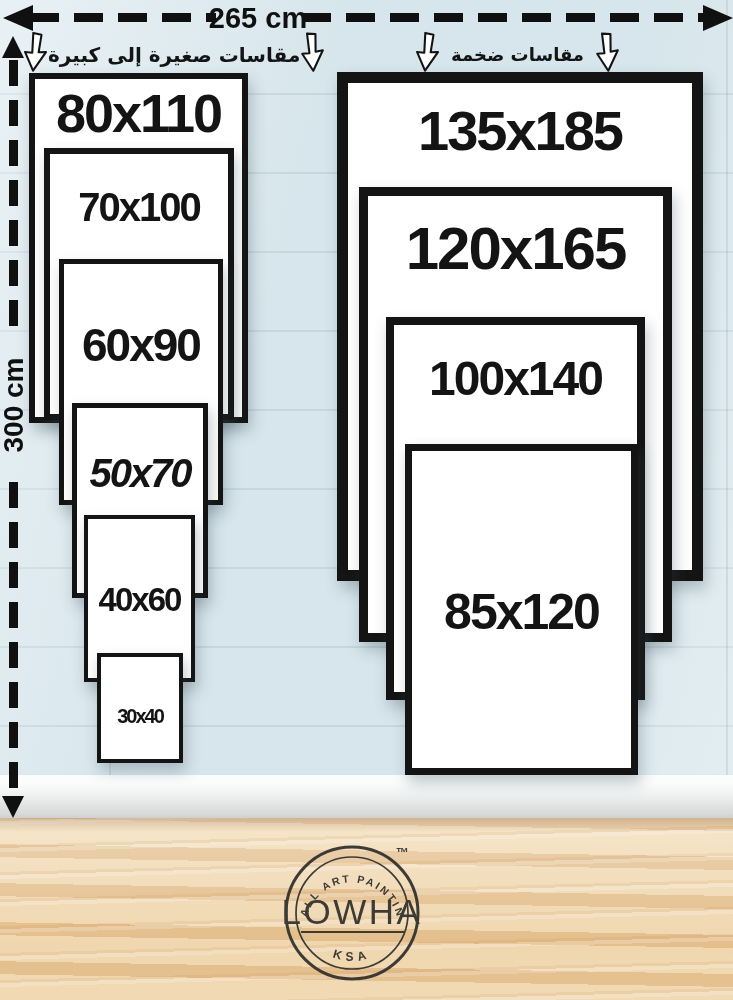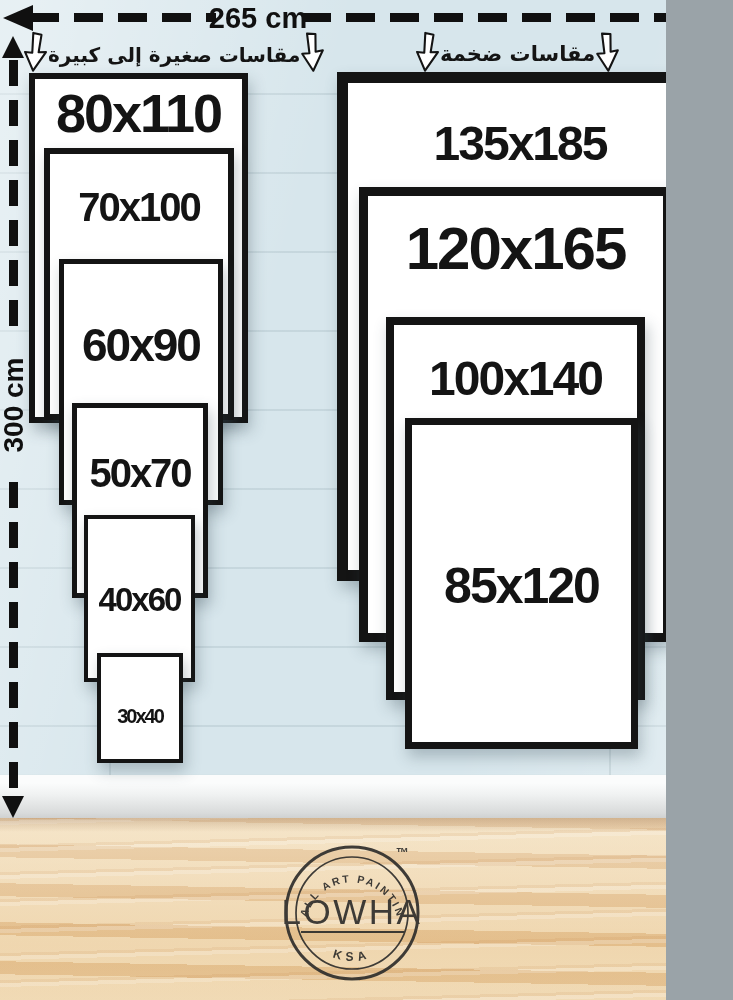--- a/index.html
+++ b/index.html
@@ -1,17 +1,17 @@
 <!DOCTYPE html>
 <html><head>
 <meta charset="utf-8">
 <style>
   html,body{margin:0;padding:0;background:#9aa3a8;}
   .stage{
-    position:relative;width:666px;height:1000px;overflow:hidden;
+    position:relative;width:733px;height:1000px;overflow:hidden;
     font-family:"Liberation Sans",sans-serif;
     background:#c4b5fd;
   }
   
   .wall{
     position:absolute;left:0;top:0;width:733px;height:775px;
     background:
       linear-gradient(105deg, rgba(255,255,255,.40) 4%, rgba(255,255,255,0) 38%),
       linear-gradient(285deg, rgba(255,255,255,.28) 2%, rgba(255,255,255,0) 30%),
       repeating-linear-gradient(to bottom, rgba(0,0,0,0) 0 77px, rgba(100,125,135,.15) 77px 79px),
@@ -106,57 +106,57 @@
     <span class="txt" dir="rtl">مقاسات صغيرة إلى كبيرة</span>
     <svg class="sketch-arrow" width="25" height="42" viewBox="0 0 24 40">
       <path d="M8,2 L16,3 L15,20 L22,19 L11.5,38 L2,21 L9,21 Z" fill="#ffffff" stroke="#141414" stroke-width="2" stroke-linejoin="round" transform="rotate(-4 12 20)"></path>
     </svg>
   </div>
 
   <div class="heading" style="left:415px;top:31px;width:205px;">
     <svg class="sketch-arrow" width="25" height="42" viewBox="0 0 24 40">
       <path d="M8,2 L16,3 L15,20 L22,19 L11.5,38 L2,21 L9,21 Z" fill="#ffffff" stroke="#141414" stroke-width="2" stroke-linejoin="round" transform="rotate(6 12 20)"></path>
     </svg>
-    <span class="txt" dir="rtl" style="font-size:21px;">مقاسات ضخمة</span>
+    <span class="txt" dir="rtl" style="font-size:18px;">مقاسات ضخمة</span>
     <svg class="sketch-arrow" width="25" height="42" viewBox="0 0 24 40">
       <path d="M8,2 L16,3 L15,20 L22,19 L11.5,38 L2,21 L9,21 Z" fill="#ffffff" stroke="#141414" stroke-width="2" stroke-linejoin="round" transform="rotate(-4 12 20)"></path>
     </svg>
   </div>
 
   <div id="left-frames-group">
       <div class="frame" style="left: 29px; top: 73px; width: 207px; height: 338px; border-width: 6px; z-index: 10;">
         <span class="size-label" style="top: 34px; font-size: 54px;">80x110</span>
       </div>
       <div class="frame" style="left: 44px; top: 148px; width: 178px; height: 260px; border-width: 6px; z-index: 11;">
         <span class="size-label" style="top: 53px; font-size: 40px;">70x100</span>
       </div>
       <div class="frame" style="left: 59px; top: 259px; width: 154px; height: 236px; border-width: 5px; z-index: 12; text-align: right;">
         <span class="size-label" style="top: 81px; font-size: 46px;">60x90</span>
       </div>
-      <div class="frame" style="left: 72px; top: 403px; width: 126px; height: 185px; border-width: 5px; z-index: 13;">
+      <div class="frame" style="left: 72px; top: 403px; width: 126px; height: 185px; border-width: 5px; z-index: 13; font-style: italic;">
         <span class="size-label" style="top: 65px; font-size: 40px;">50x70</span>
       </div>
       <div class="frame" style="left: 84px; top: 515px; width: 103px; height: 159px; border-width: 4px; z-index: 14;">
         <span class="size-label" style="top: 81px; font-size: 33px;">40x60</span>
       </div>
       <div class="frame" style="left: 97px; top: 653px; width: 78px; height: 102px; border-width: 4px; z-index: 15;">
         <span class="size-label" style="top: 59px; font-size: 20px;">30x40</span>
       </div>
     </div>
   <div id="right-frames-group">
       <div class="frame" style="left: 337px; top: 72px; width: 344px; height: 487px; border-width: 11px; z-index: 10;">
-        <span class="size-label" style="top: 60px; font-size: 48px;">135x185</span>
+        <span class="size-label" style="top: 47px; font-size: 56px;">135x185</span>
       </div>
       <div class="frame" style="left: 359px; top: 187px; width: 295px; height: 437px; border-width: 9px; z-index: 11;">
         <span class="size-label" style="top: 52px; font-size: 60px;">120x165</span>
       </div>
       <div class="frame" style="left: 386px; top: 317px; width: 243px; height: 367px; border-width: 8px; z-index: 12;">
         <span class="size-label" style="top: 53px; font-size: 48px;">100x140</span>
       </div>
-      <div class="frame" style="left: 405px; top: 418px; width: 219px; height: 317px; border-width: 7px; z-index: 13;">
+      <div class="frame" style="left: 405px; top: 444px; width: 219px; height: 317px; border-width: 7px; z-index: 13;">
         <span class="size-label" style="top: 161px; font-size: 50px;">85x120</span>
       </div>
     </div>
 
   <svg class="logo" viewBox="-85 -85 170 170">
     <circle cx="0" cy="0" r="66" fill="none" stroke="#2f2e2c" stroke-width="3"></circle>
     <circle cx="0" cy="0" r="56" fill="none" stroke="#2f2e2c" stroke-width="1.7"></circle>
     <defs>
       <path id="arcTop" d="M -46,8 A 46.7,46.7 0 0 1 46,8"></path>
       <path id="arcBot" d="M -29,38 A 47,47 0 0 0 29,38"></path>

